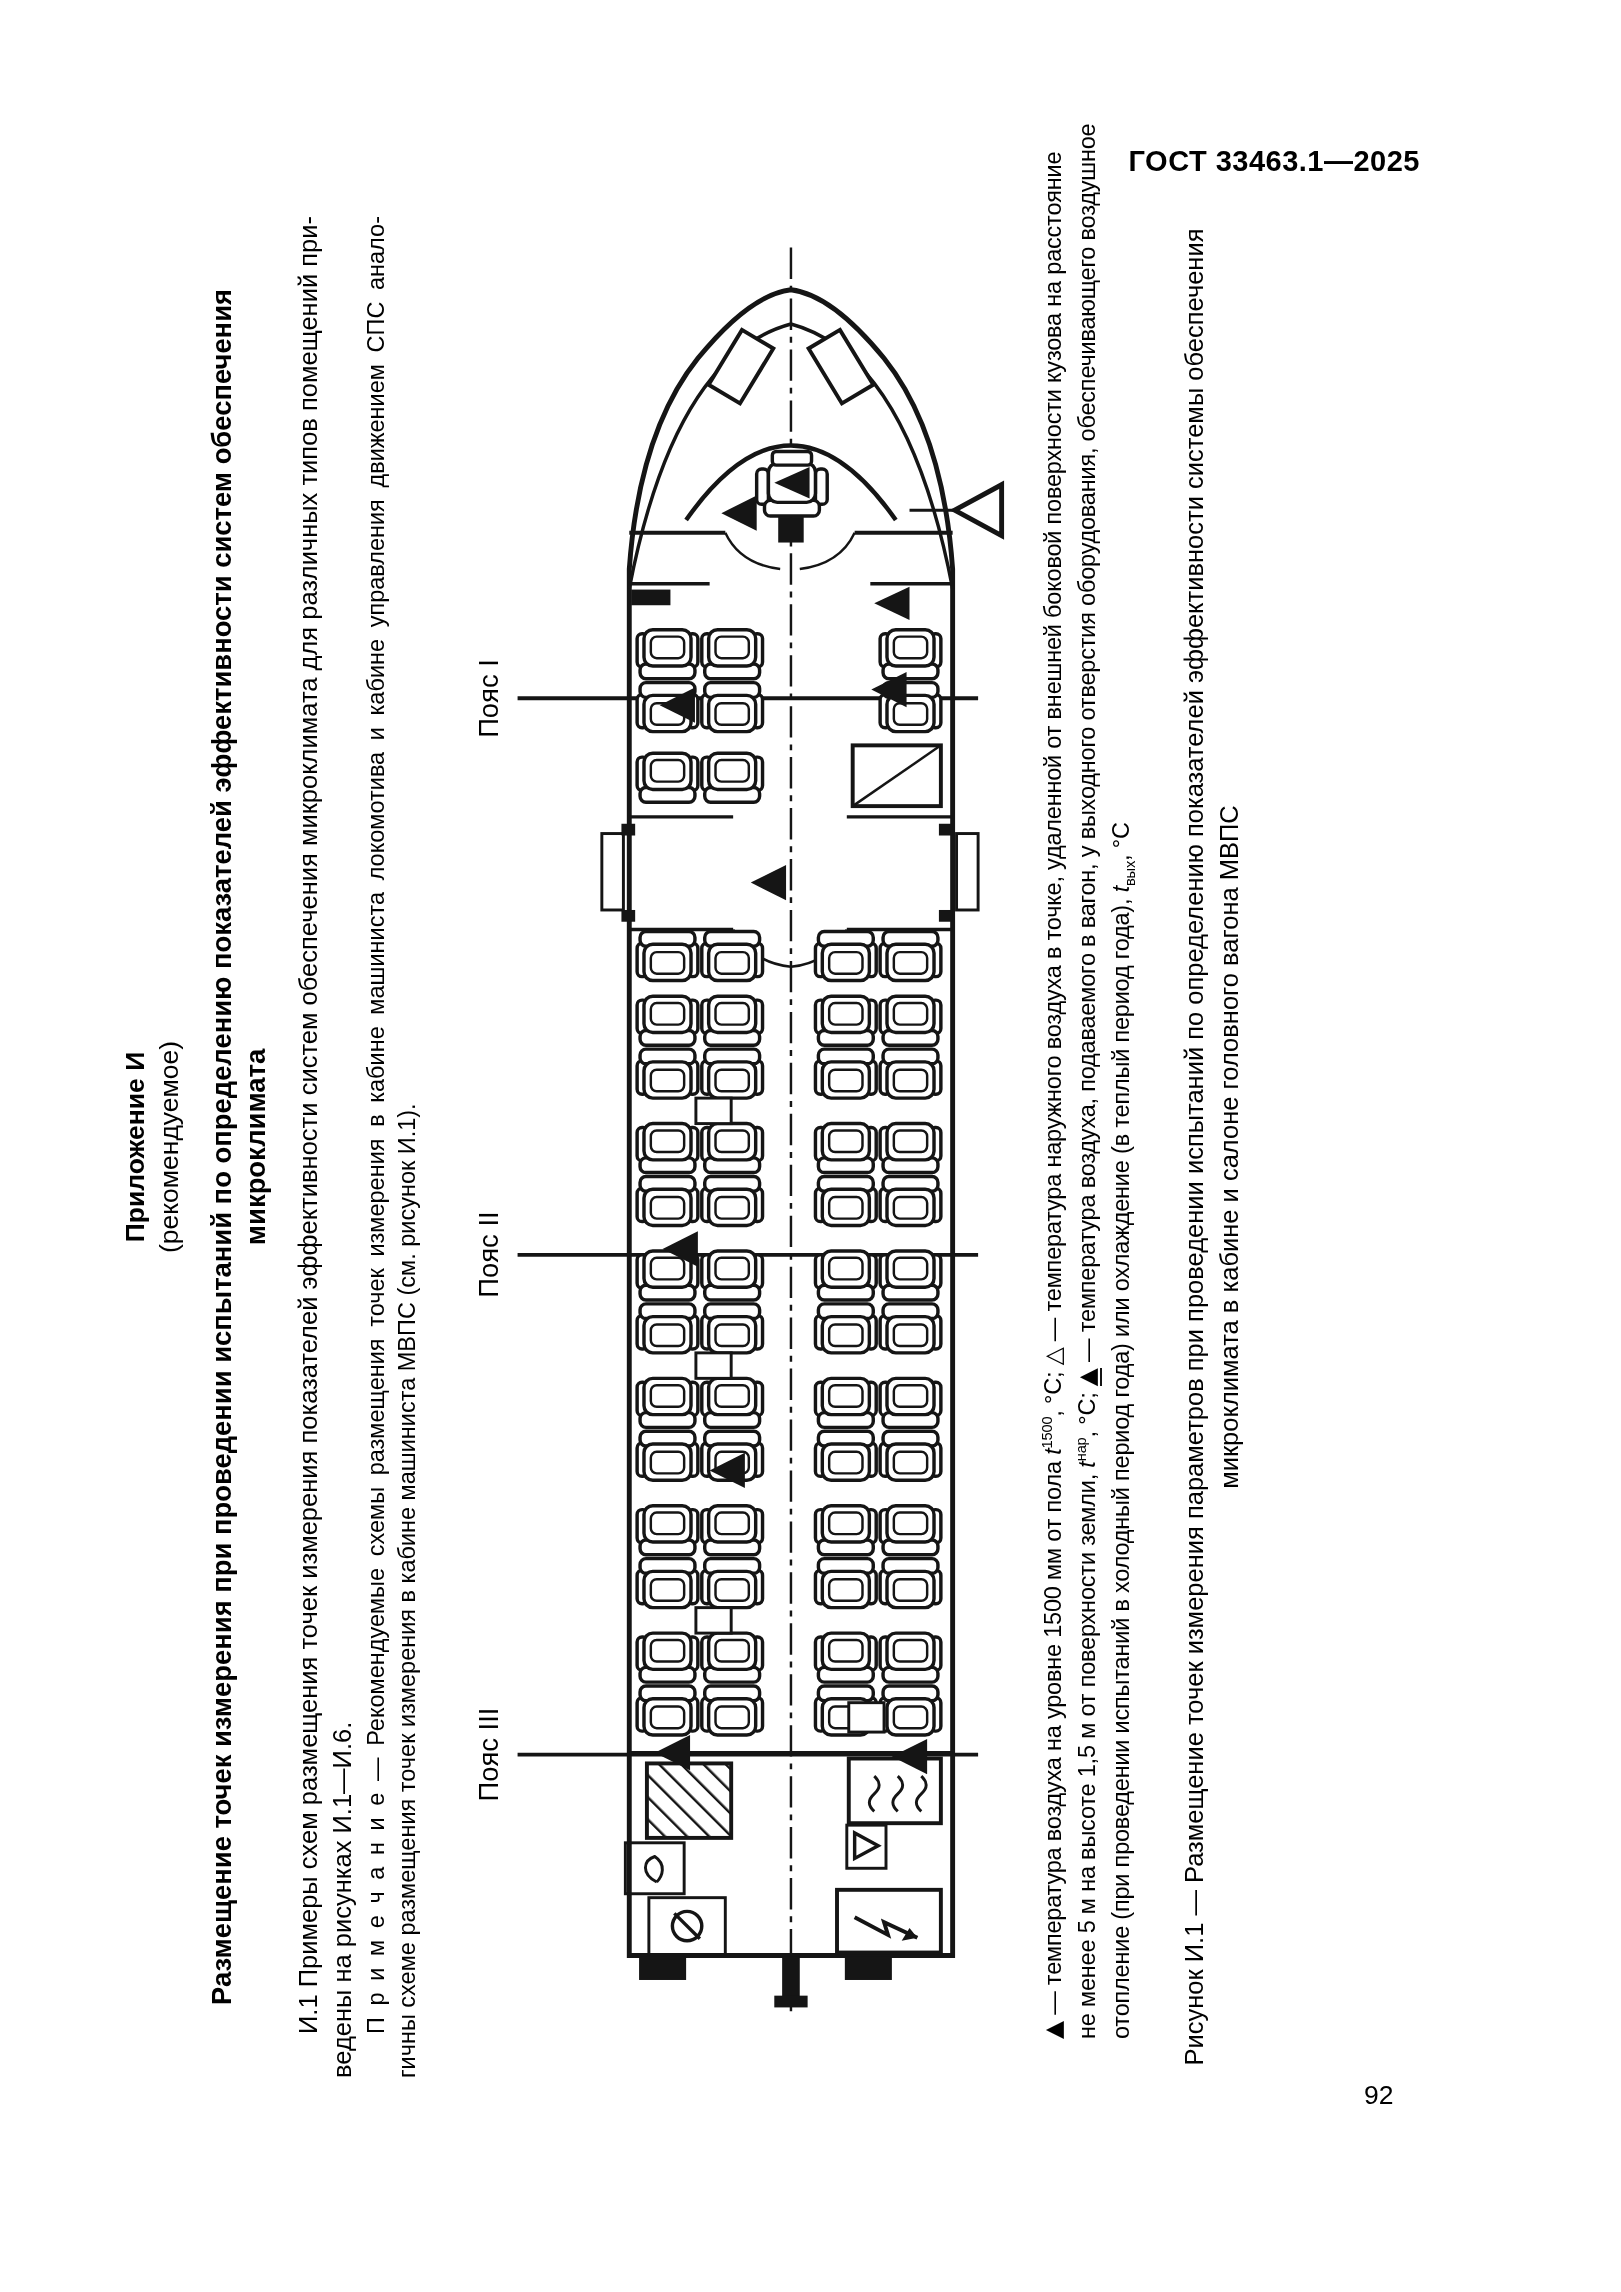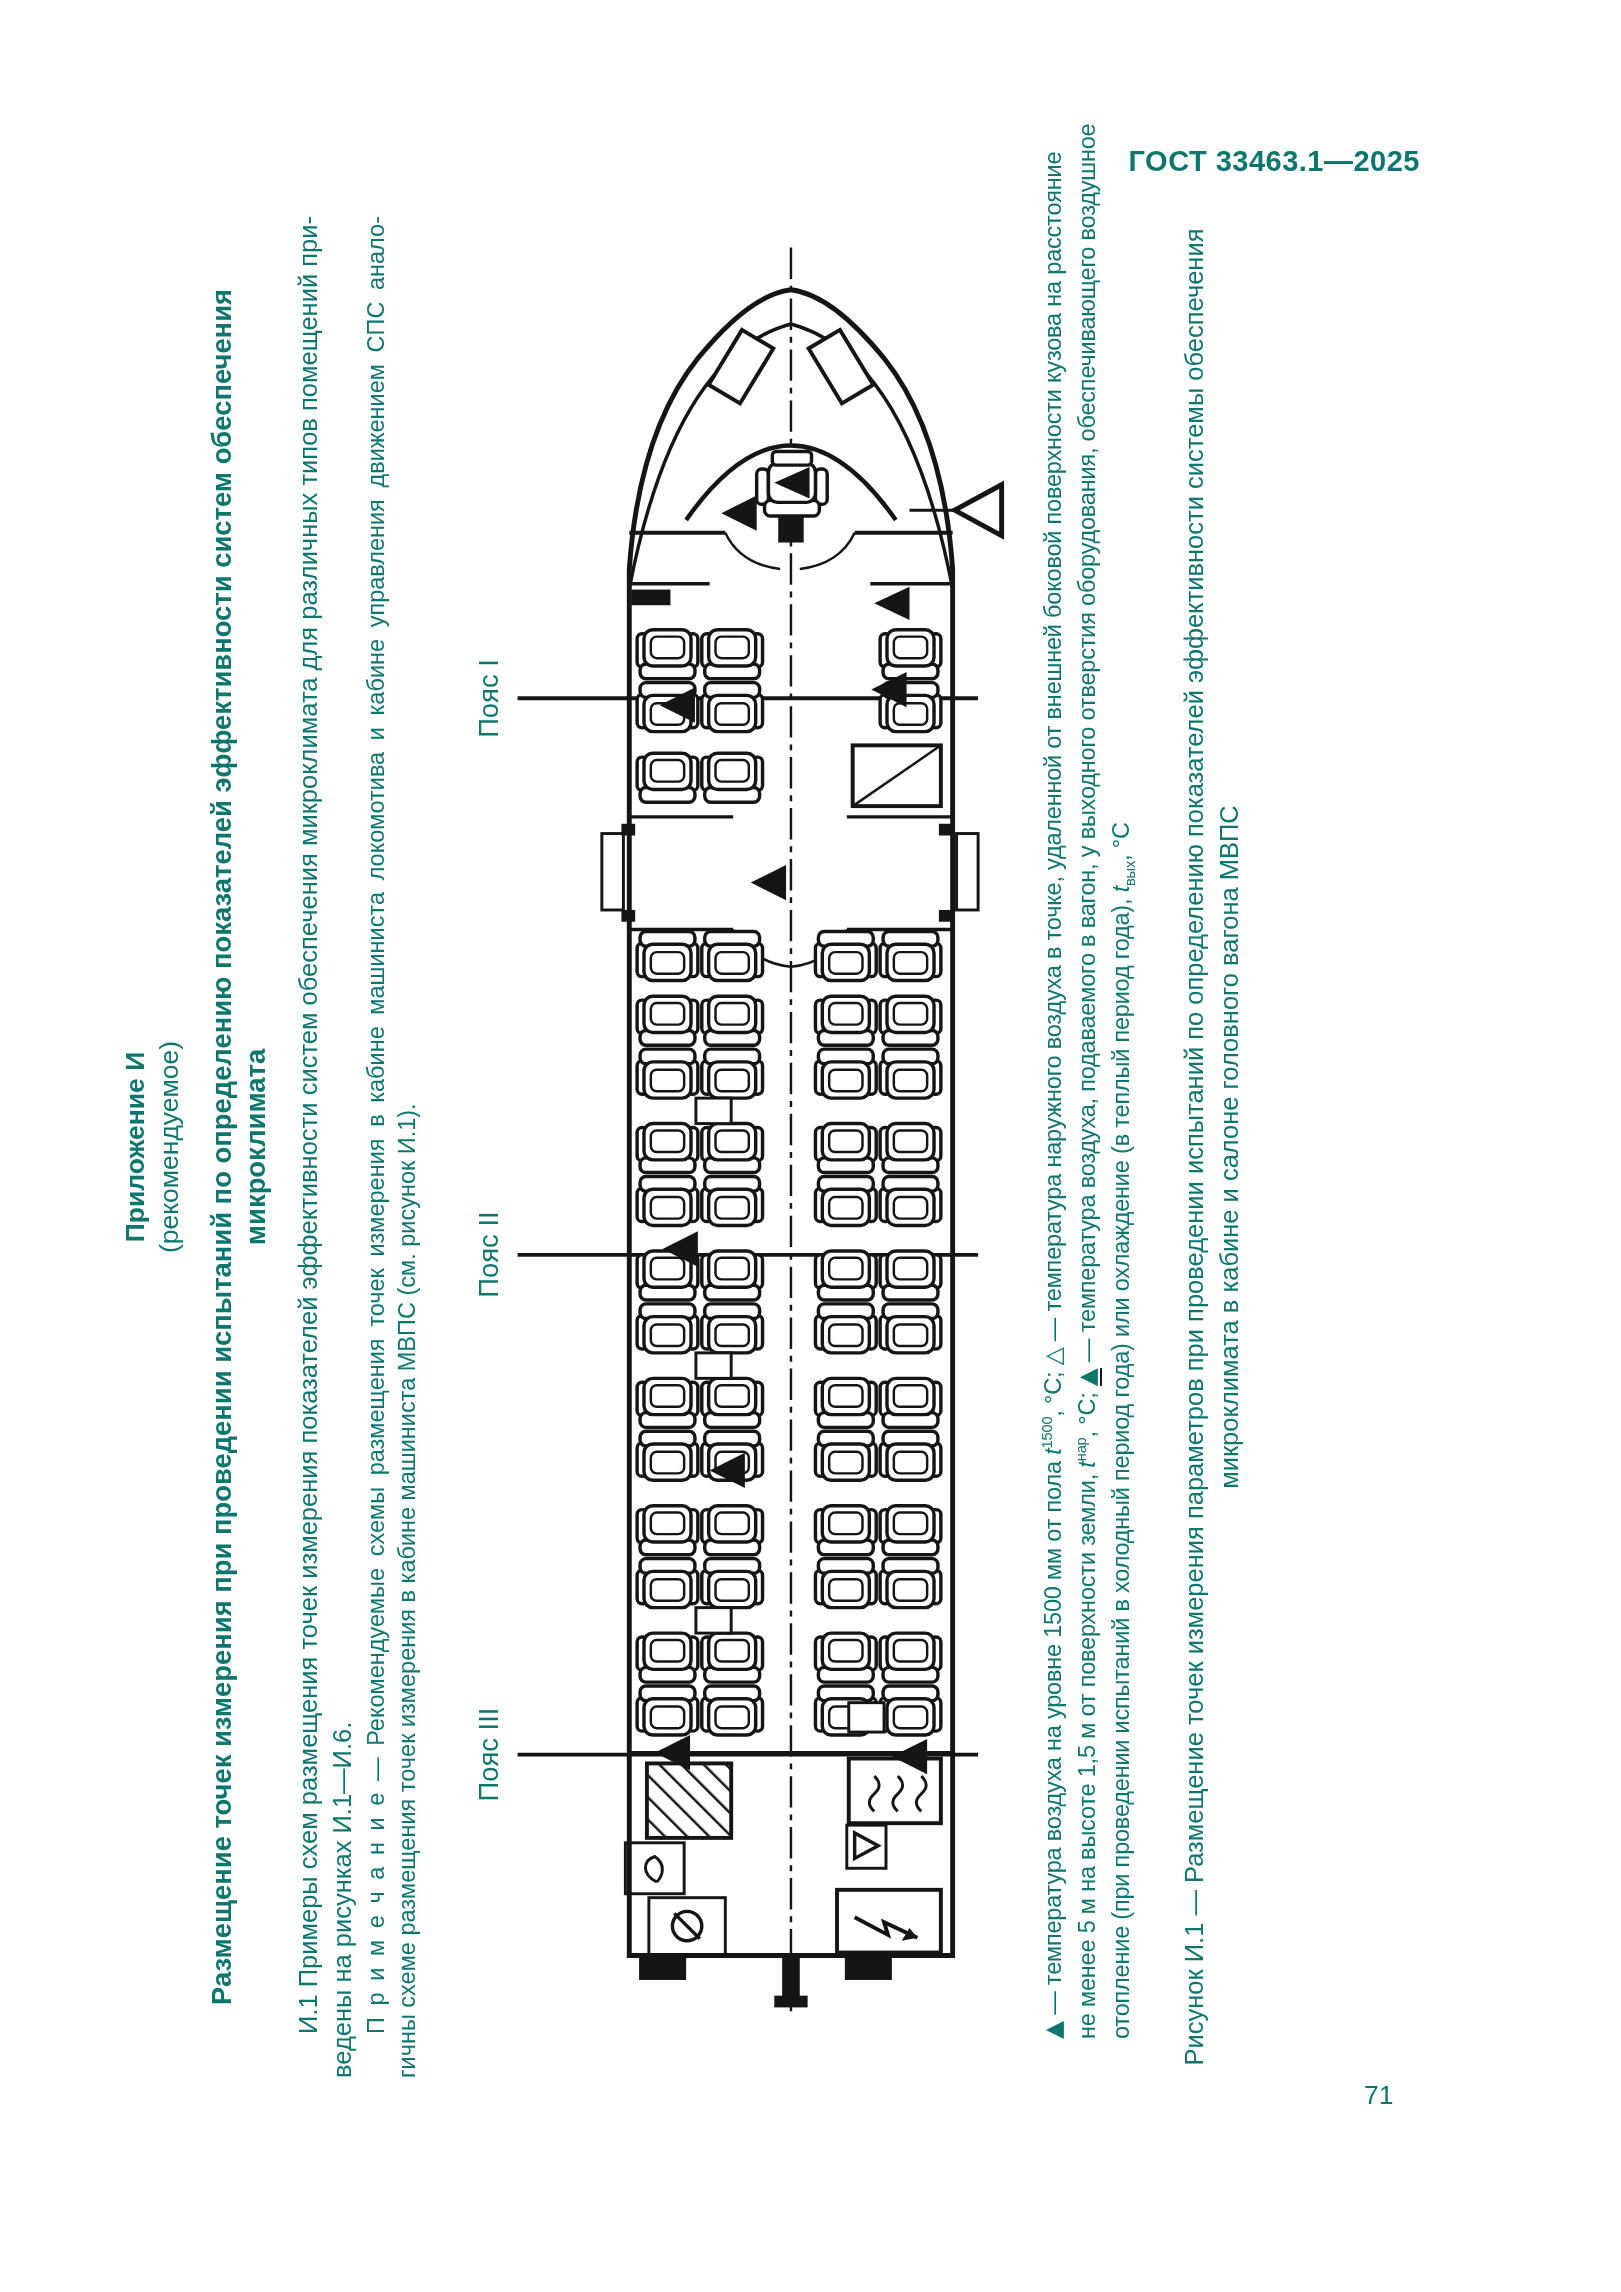--- a/index.html
+++ b/index.html
@@ -1,18 +1,18 @@
 <!DOCTYPE html>
 <html><head>
 <meta charset="utf-8">
 <style>
   html,body { margin:0; padding:0; background:#888; }
   .page {
     position:relative; width:1621px; height:2293px; background:#ffffff;
-    font-family:"Liberation Sans","DejaVu Sans",sans-serif; color:#0f766e; overflow:hidden;
+    font-family:"Liberation Sans","DejaVu Sans",sans-serif; color:#000000; overflow:hidden;
   }
   .running-header {
     position:absolute; top:145px; right:201px;
     font-size:29px; font-weight:bold; letter-spacing:0.5px;
   }
   .page-number {
     position:absolute; top:2080px; left:1364px; font-size:26.5px;
   }
   
   .rotated {
@@ -240,15 +240,15 @@
 
     <div class="ln lg lg1"><span class="sym">▲</span><span> — температура воздуха на уровне 1500 мм от пола </span><span class="var">t</span><sup>1500</sup><span>, °C; </span><span class="sym">△</span><span> — температура наружного воздуха в точке, удаленной от внешней боковой поверхности кузова на расстояние</span></div>
     <div class="ln lg lg2"><span>не менее 5 м на высоте 1,5 м от поверхности земли, </span><span class="var">t</span><sup>нар</sup><span>, °C; </span><span class="sym supply">▲</span><span> — температура воздуха, подаваемого в вагон, у выходного отверстия оборудования, обеспечивающего воздушное</span></div>
     <div class="ln lg lg3"><span>отопление (при проведении испытаний в холодный период года) или охлаждение (в теплый период года), </span><span class="var">t</span><sub>вых</sub><span>, °C</span></div>
 
     <div class="ln c1 center">Рисунок И.1 — Размещение точек измерения параметров при проведении испытаний по определению показателей эффективности системы обеспечения</div>
     <div class="ln c2 center">микроклимата в кабине и салоне головного вагона МВПС</div>
 
   </div>
 
-  <div class="page-number">71</div>
+  <div class="page-number">92</div>
 </div>
 
 
 </body></html>

